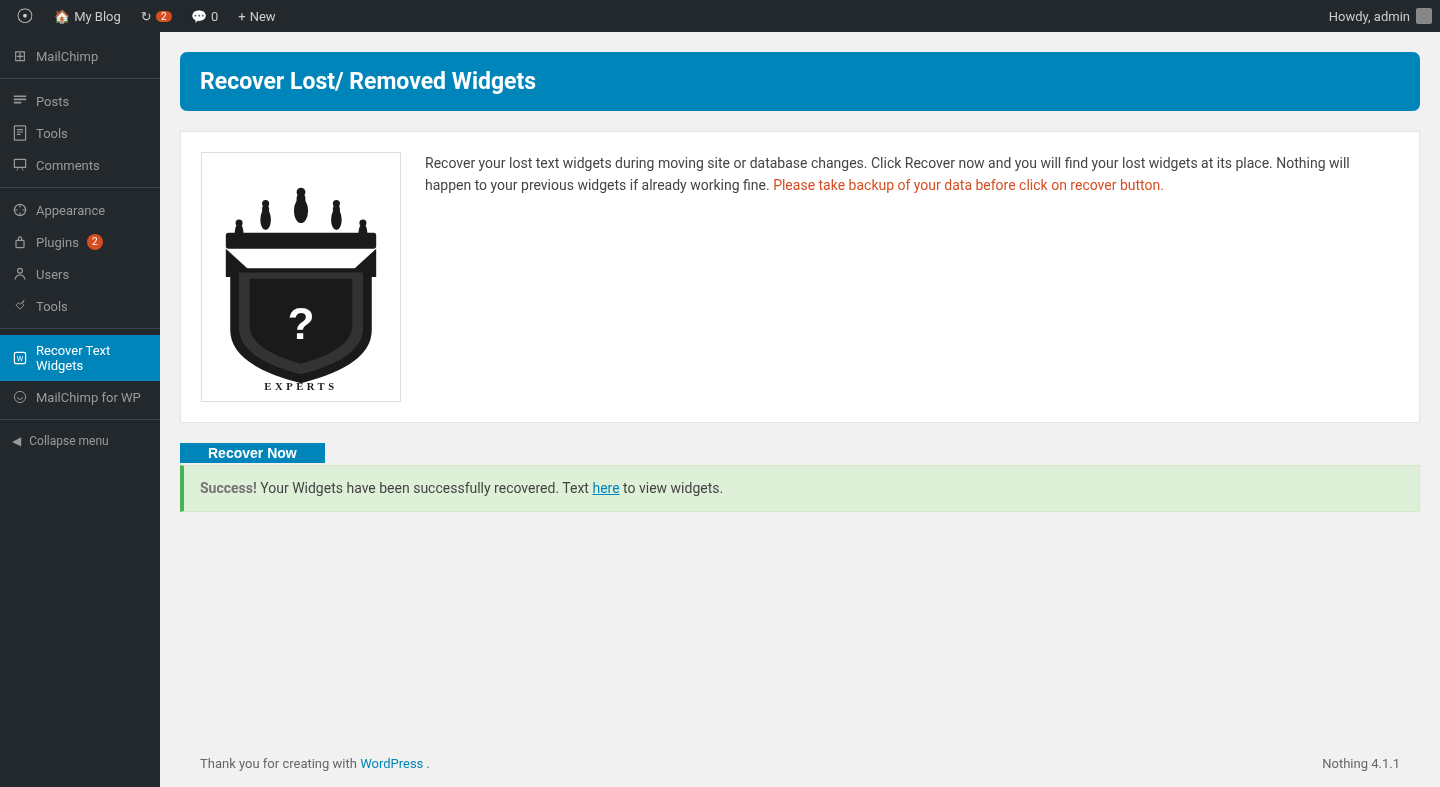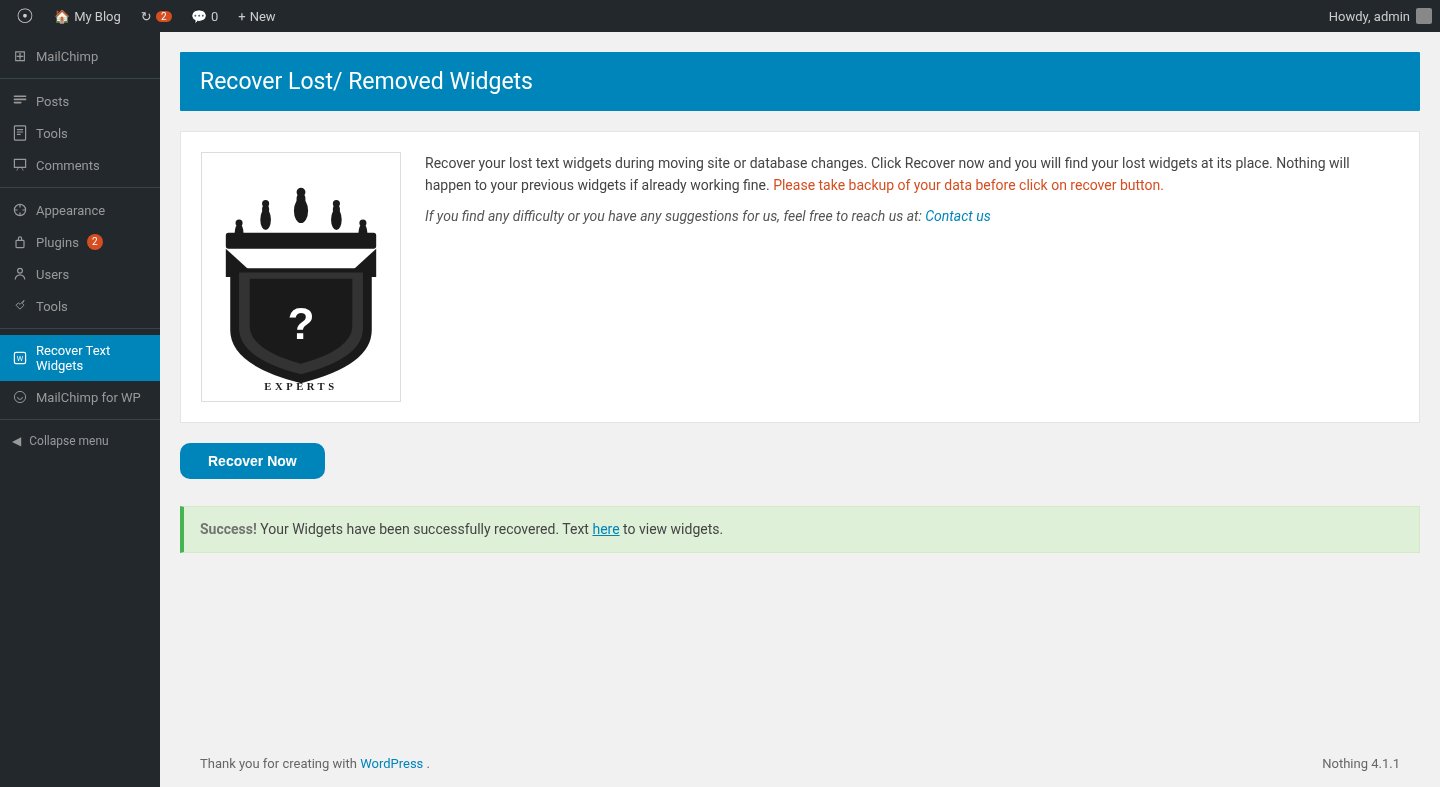--- a/index.html
+++ b/index.html
@@ -61,23 +61,23 @@
       background: #f1f1f1;
       min-height: calc(100vh - 32px);
       display: flex;
       flex-direction: column;
     }
     .page-header {
       background: #0085ba;
       color: #fff;
       padding: 16px 20px;
       font-size: 23px;
-      font-weight: 400;
+      font-weight: 700;
       margin-bottom: 0;
-      border-radius: 1px;
+      border-radius: 7px;
     }
     .content-area {
       background: #f1f1f1;
       padding: 20px 0;
       flex: 1;
     }
     .plugin-box {
       background: #fff;
       border: 1px solid #e5e5e5;
       padding: 20px;
@@ -100,26 +100,26 @@
     .plugin-description { flex: 1; color: #444; line-height: 1.6; font-size: 14px; }
     .desc-text { margin-bottom: 8px; }
     .desc-warning { color: #d54e21; }
     .desc-italic { font-style: italic; color: #555; }
     .desc-link { color: #0085ba; text-decoration: none; }
 
     .recover-btn {
       background: #0085ba;
       color: #fff;
       border: none;
-      padding: 10px 28px;
+      padding: 2px 28px;
       font-size: 14px;
       font-weight: 600;
       cursor: pointer;
-      border-radius: 10px;
-      margin-bottom: 27px;
+      border-radius: 0;
+      margin-bottom: 2px;
     }
 
     .success-notice {
       background: #dff0d8;
       border: 1px solid #d6e9c6;
       border-left: 4px solid #46b450;
       padding: 12px 16px;
       color: #444;
       font-size: 14px;
       line-height: 1.5;
@@ -331,24 +331,20 @@
 
             <text x="100" y="258" text-anchor="middle" fill="#1a1a1a" font-size="12" font-weight="bold" font-family="serif" letter-spacing="4">EXPERTS</text>
           </svg>
         </div>
 
         <div class="plugin-description">
           <p class="desc-text">
             <span>Recover your lost text widgets during moving site or database changes. Click Recover now and you will find your lost widgets at its place. Nothing will happen to your previous widgets if already working fine.</span>
             <span class="desc-warning">Please take backup of your data before click on recover button.</span>
           </p>
-          <p class="desc-italic">
-            <span>If you find any difficulty or you have any suggestions for us, feel free to reach us at:</span>
-            <a class="desc-link" href="#">Contact us</a>
-          </p>
         </div>
       </div>
 
       
       <button class="recover-btn">Recover Now</button>
 
       
       <div class="success-notice">
         <strong>Success!</strong>
         <span> Your Widgets have been successfully recovered. Text </span>

